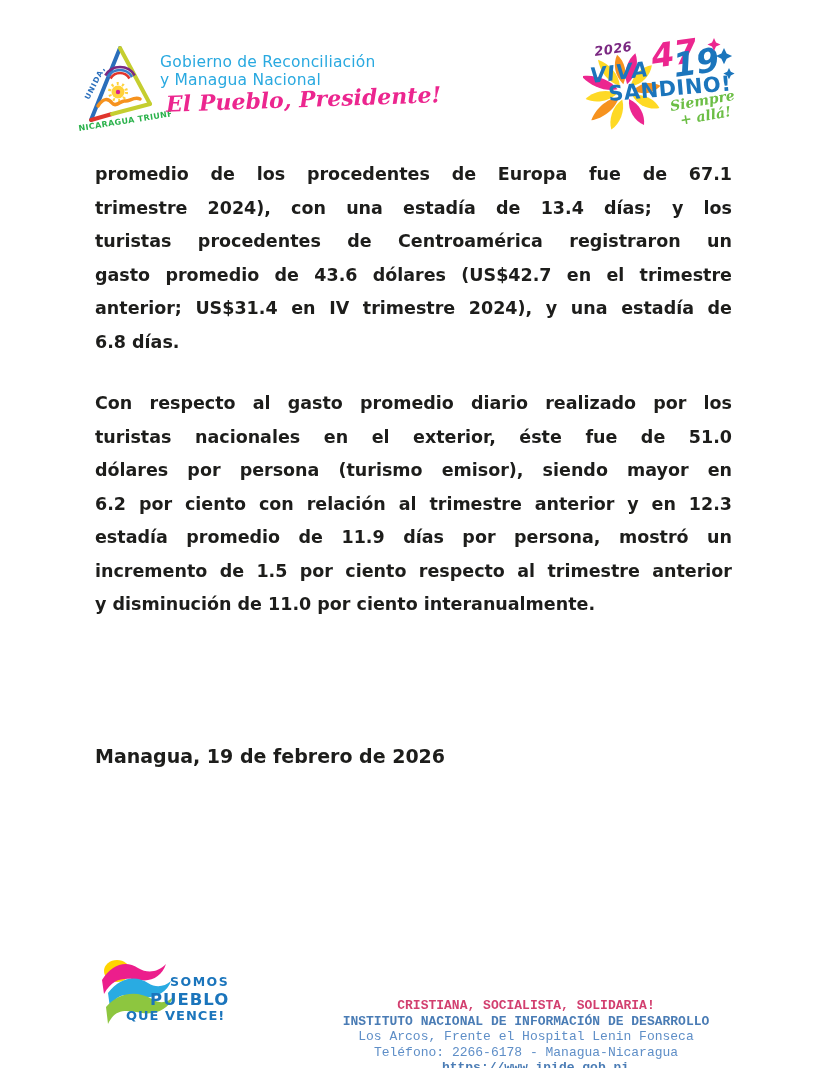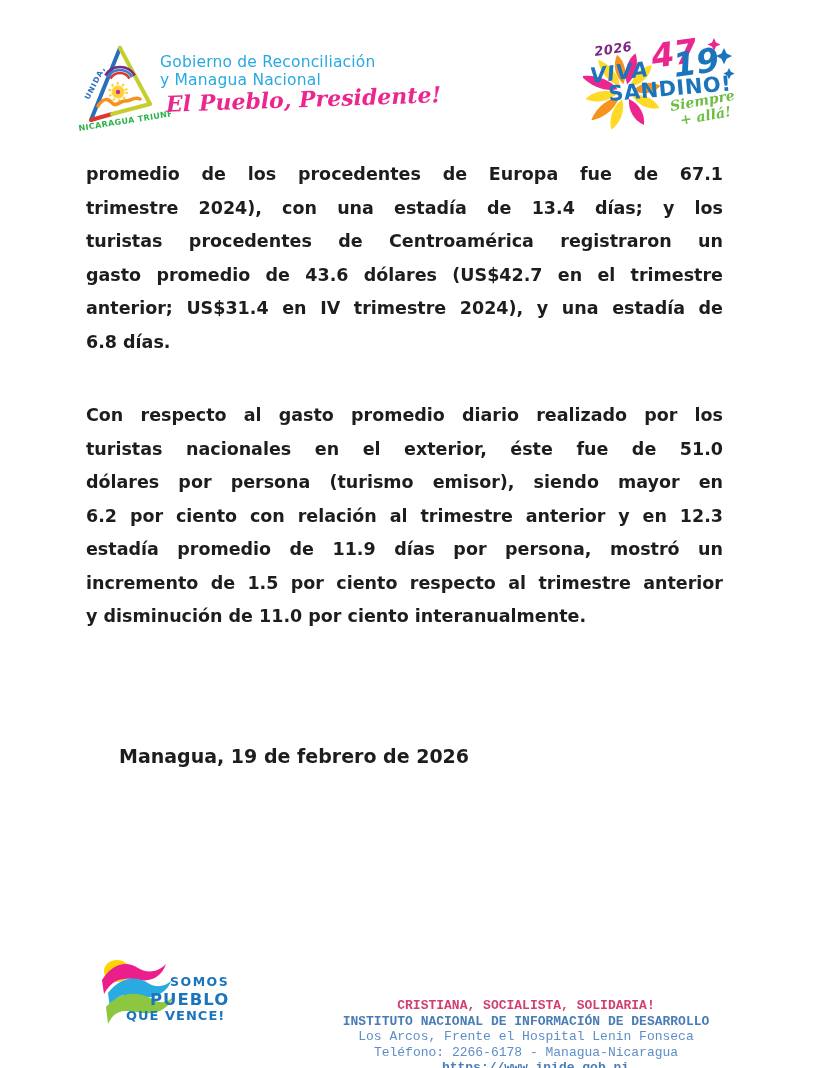--- a/index.html
+++ b/index.html
@@ -12,27 +12,27 @@
   .page{position:relative;width:825px;height:1068px;background:#fff;overflow:hidden;
     font-family:"DejaVu Sans",sans-serif;}
   
   .gov-title{position:absolute;left:160px;top:53px;font-size:15.5px;font-weight:normal;
     color:var(--gov-blue);line-height:18px;letter-spacing:.2px;}
   .gov-slogan{position:absolute;left:166px;top:86px;font-family:"DejaVu Serif",serif;
     font-style:italic;font-weight:bold;font-size:22px;color:var(--pink);transform:rotate(-2deg);}
   .emblem-svg{position:absolute;left:76px;top:42px;}
   .anniv-svg{position:absolute;left:583px;top:30px;}
   
-  .body-text{position:absolute;left:86px;top:158px;width:637px;font-weight:bold;
+  .body-text{position:absolute;left:95px;top:158px;width:637px;font-weight:bold;
     font-size:17.5px;line-height:33.5px;color:var(--body-text);}
-  .para2{margin-top:40px;}
+  .para2{margin-top:28px;}
   .jline{text-align:justify;text-align-last:justify;text-justify:inter-word;}
   .jline.last-line{text-align-last:left;}
   .dateline{position:absolute;left:95px;top:745px;font-weight:bold;font-size:19px;
-    color:var(--body-text);margin-left:24px;}
+    color:var(--body-text);}
   
   .waves-svg{position:absolute;left:96px;top:950px;}
   .footer-text{position:absolute;left:320px;top:963px;width:412px;text-align:center;
     font-family:"Liberation Mono","DejaVu Sans Mono",monospace;font-size:13px;line-height:15.5px;}
   .f-motto{color:var(--footer-pink);font-weight:bold;margin-top:35px;}
   .f-inst{color:var(--footer-blue);font-weight:bold;text-align:center;}
   .f-addr,.f-phone{color:var(--footer-blue-light);}
   .f-web a{color:var(--footer-blue);font-weight:bold;text-decoration:underline;margin-left:19px;}
   
   text{font-family:"DejaVu Sans",sans-serif;}

